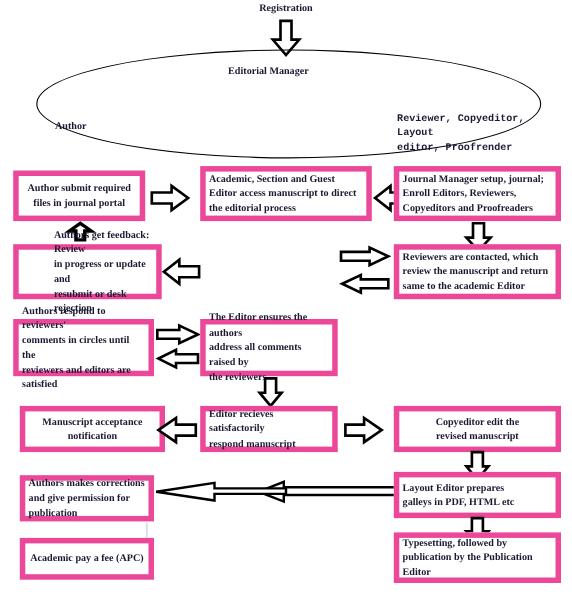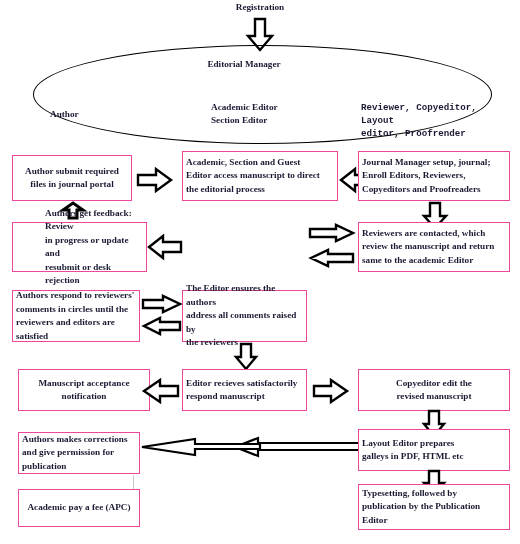--- a/index.html
+++ b/index.html
@@ -9,21 +9,21 @@
   }
   #canvas{
     position:relative;
     width:520px;
     height:544px;
     overflow:hidden;
     background:#fff;
   }
   .box{
     position:absolute;
-    border:1px solid #ec4899;
+    border:5px solid #ec4899;
     background:#fff;
     box-sizing:border-box;
     font-size:9.2px;
     font-weight:bold;
     line-height:13.5px;
     letter-spacing:0px;
     display:flex;
     flex-direction:column;
     justify-content:center;
     color:#1a1a33;
@@ -65,22 +65,20 @@
       <polygon points="8,0 18,0 18,17 25,17 13,31 1,17 8,17" fill="#fff" stroke="#000" stroke-width="2.4"></polygon>
     </svg>
   </div>
 
   <div class="ellipse" style="left:33px;top:45px;width:457px;height:97px;"></div>
 
   <div class="lbl c" style="left: 184px; top: 46px; width: 120px; white-space: pre-line; margin-top: 12px;">Editorial Manager</div>
 
   <div class="lbl" style="left: 50px; top: 108px; width: 100px; white-space: pre-line;">Author</div>
 
-  <div class="lbl" style="left: 211px; top: 101px; width: 130px; white-space: pre-line;">Academic Editor
-Section Editor</div>
 
   <div class="lbl" style="left: 361px; top: 101px; width: 150px; white-space: pre-line; font-family: Liberation Mono, monospace;">Reviewer, Copyeditor, Layout
 editor, Proofrender</div>
 
   <div class="box center" style="left: 12px; top: 155px; width: 120px; height: 46px; white-space: pre-line;">Author submit required
 files in journal portal</div>
 
   <div class="arw" style="left:138px;top:168px;">
     <svg width="34" height="24" viewBox="0 0 34 24">
       <polygon points="0,7 18,7 18,1 33,12 18,23 18,17 0,17" fill="#fff" stroke="#000" stroke-width="2.4"></polygon>

